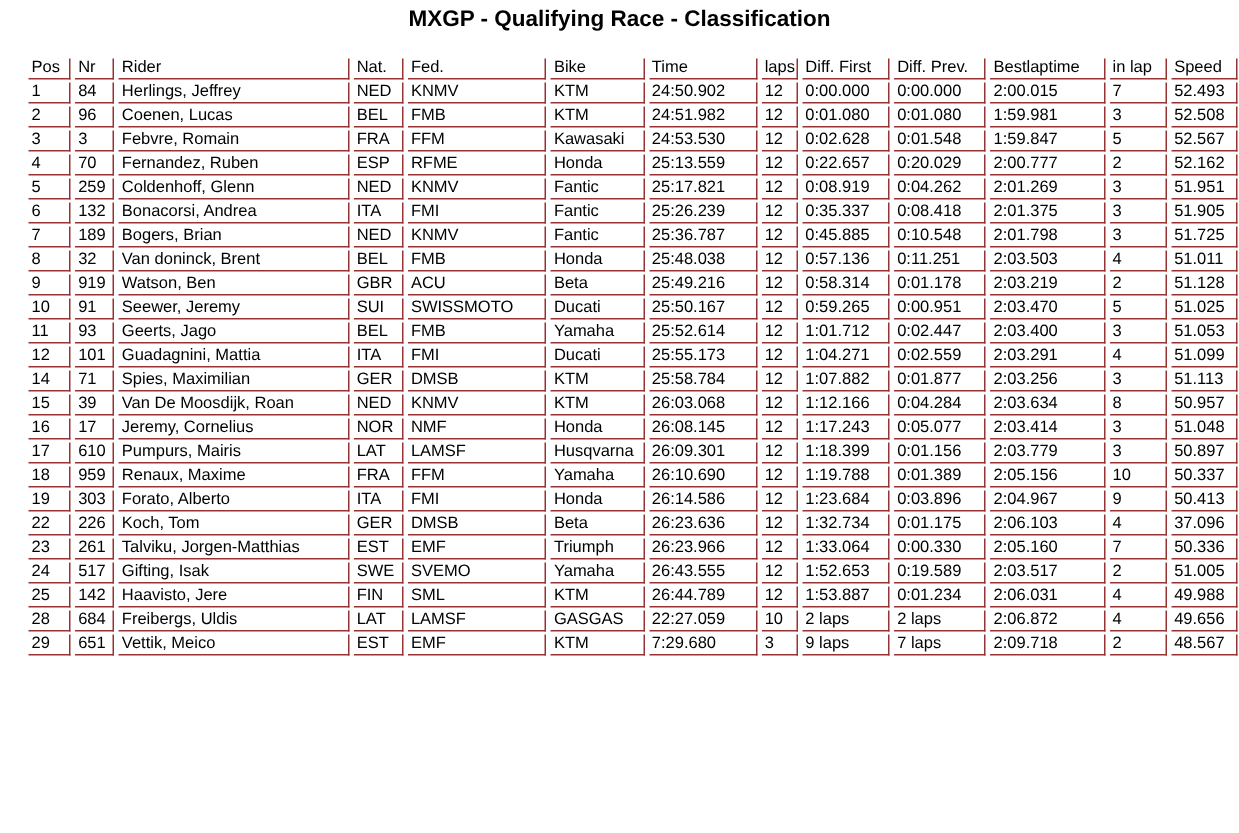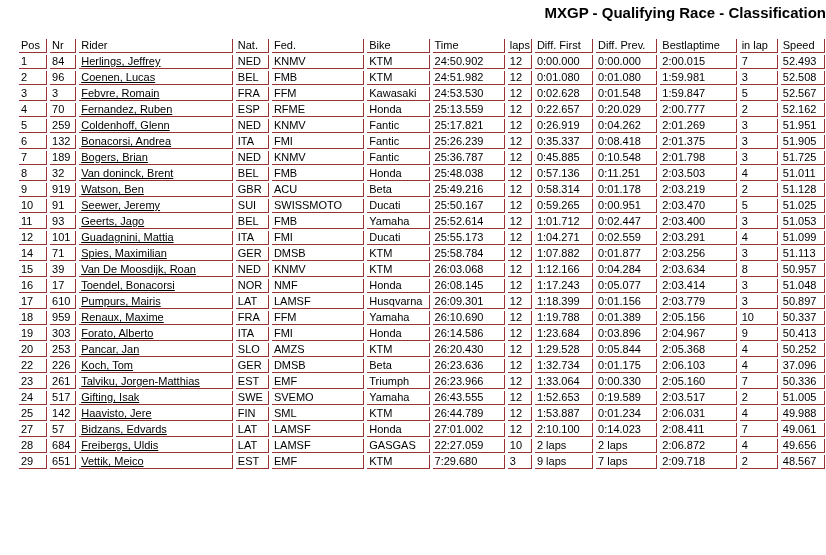--- a/index.html
+++ b/index.html
@@ -1,35 +1,35 @@
 <!DOCTYPE html>
 <html><head>
 <meta charset="utf-8">
 <style>
   html,body{margin:0;padding:0;background:#ffffff;}
   body{
     width:826px;height:555px;overflow:hidden;
     font-family:"Liberation Sans",sans-serif;color:#000000;
   }
   .page-title{
-    font-size:15px;font-weight:bold;text-align:right;
+    font-size:15px;font-weight:bold;text-align:center;
     margin:4px 0 2px 0;letter-spacing:0;
   }
   table.results{
     border-collapse:separate;border-spacing:3px 2px;
     table-layout:fixed;width:812px;margin:16px;
   }
   table.results th, table.results td{
     font-size:11px;font-weight:normal;line-height:13px;height:13px;
     padding:0 2px;white-space:nowrap;overflow:hidden;
     border-right:1px solid #993333;border-bottom:1px solid #993333;
     text-align:left;vertical-align:bottom;
   }
   td.num{text-align:right;}
-  td.rider{text-decoration:underline;}
+  td.rider{}
   
   col.c-pos{width:28px;}  col.c-nr{width:26px;}   col.c-rider{width:153px;}
   col.c-nat{width:33px;}  col.c-fed{width:92px;}  col.c-bike{width:62px;}
   col.c-time{width:72px;} col.c-laps{width:24px;} col.c-dfirst{width:58px;}
   col.c-dprev{width:61px;}col.c-best{width:76px;} col.c-inlap{width:38px;}
   col.c-speed{width:44px;}
 </style>
 </head>
 <body>
 
@@ -132,21 +132,21 @@
         </tr>
         <tr>
           <td class="num">5</td>
           <td class="num">259</td>
           <td class="rider">Coldenhoff, Glenn</td>
           <td>NED</td>
           <td>KNMV</td>
           <td>Fantic</td>
           <td class="num">25:17.821</td>
           <td class="num">12</td>
-          <td class="num">0:26.919</td>
+          <td class="num">0:08.919</td>
           <td class="num">0:04.262</td>
           <td class="num">2:01.269</td>
           <td class="num">3</td>
           <td>51.951</td>
         </tr>
         <tr>
           <td class="num">6</td>
           <td class="num">132</td>
           <td class="rider">Bonacorsi, Andrea</td>
           <td>ITA</td>
@@ -276,21 +276,21 @@
           <td class="num">12</td>
           <td class="num">1:12.166</td>
           <td class="num">0:04.284</td>
           <td class="num">2:03.634</td>
           <td class="num">8</td>
           <td>50.957</td>
         </tr>
         <tr>
           <td class="num">16</td>
           <td class="num">17</td>
-          <td class="rider">Toendel, Bonacorsi</td>
+          <td class="rider">Jeremy, Cornelius</td>
           <td>NOR</td>
           <td>NMF</td>
           <td>Honda</td>
           <td class="num">26:08.145</td>
           <td class="num">12</td>
           <td class="num">1:17.243</td>
           <td class="num">0:05.077</td>
           <td class="num">2:03.414</td>
           <td class="num">3</td>
           <td>51.048</td>
@@ -334,35 +334,20 @@
           <td>Honda</td>
           <td class="num">26:14.586</td>
           <td class="num">12</td>
           <td class="num">1:23.684</td>
           <td class="num">0:03.896</td>
           <td class="num">2:04.967</td>
           <td class="num">9</td>
           <td>50.413</td>
         </tr>
         <tr>
-          <td class="num">20</td>
-          <td class="num">253</td>
-          <td class="rider">Pancar, Jan</td>
-          <td>SLO</td>
-          <td>AMZS</td>
-          <td>KTM</td>
-          <td class="num">26:20.430</td>
-          <td class="num">12</td>
-          <td class="num">1:29.528</td>
-          <td class="num">0:05.844</td>
-          <td class="num">2:05.368</td>
-          <td class="num">4</td>
-          <td>50.252</td>
-        </tr>
-        <tr>
           <td class="num">22</td>
           <td class="num">226</td>
           <td class="rider">Koch, Tom</td>
           <td>GER</td>
           <td>DMSB</td>
           <td>Beta</td>
           <td class="num">26:23.636</td>
           <td class="num">12</td>
           <td class="num">1:32.734</td>
           <td class="num">0:01.175</td>
@@ -407,35 +392,20 @@
           <td>FIN</td>
           <td>SML</td>
           <td>KTM</td>
           <td class="num">26:44.789</td>
           <td class="num">12</td>
           <td class="num">1:53.887</td>
           <td class="num">0:01.234</td>
           <td class="num">2:06.031</td>
           <td class="num">4</td>
           <td>49.988</td>
-        </tr>
-        <tr>
-          <td class="num">27</td>
-          <td class="num">57</td>
-          <td class="rider">Bidzans, Edvards</td>
-          <td>LAT</td>
-          <td>LAMSF</td>
-          <td>Honda</td>
-          <td class="num">27:01.002</td>
-          <td class="num">12</td>
-          <td class="num">2:10.100</td>
-          <td class="num">0:14.023</td>
-          <td class="num">2:08.411</td>
-          <td class="num">7</td>
-          <td>49.061</td>
         </tr>
         <tr>
           <td class="num">28</td>
           <td class="num">684</td>
           <td class="rider">Freibergs, Uldis</td>
           <td>LAT</td>
           <td>LAMSF</td>
           <td>GASGAS</td>
           <td class="num">22:27.059</td>
           <td class="num">10</td>

